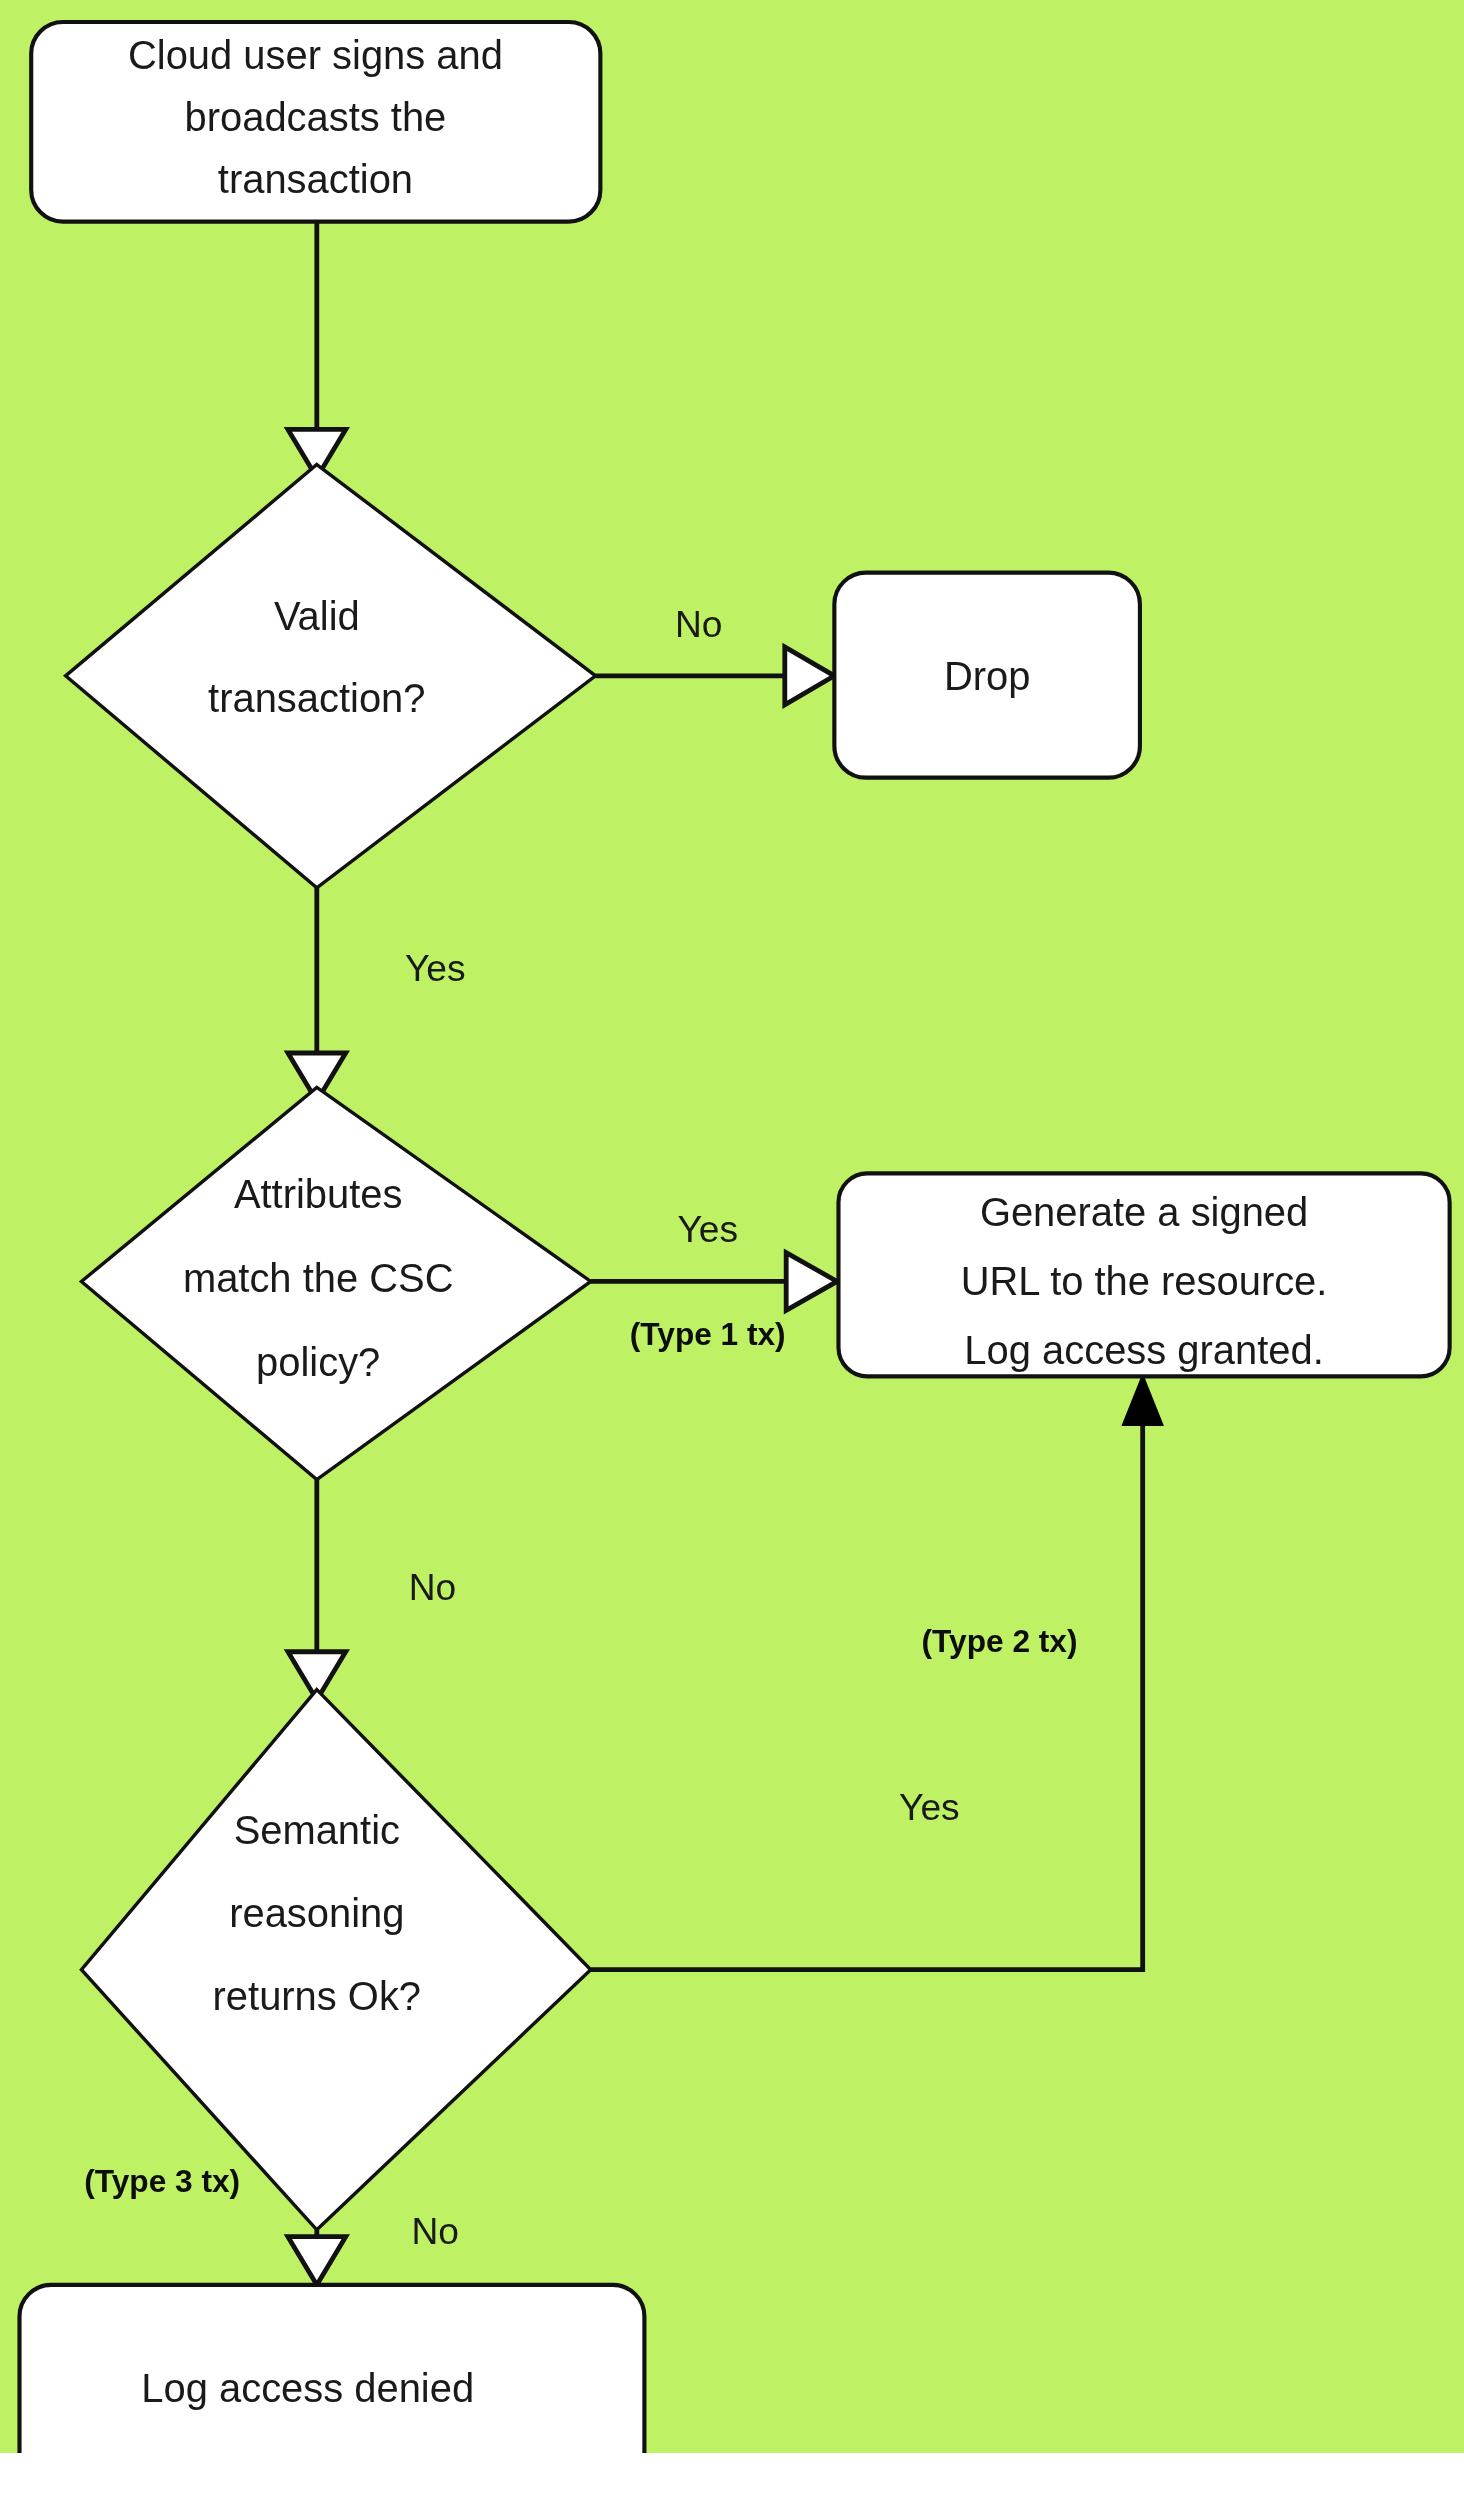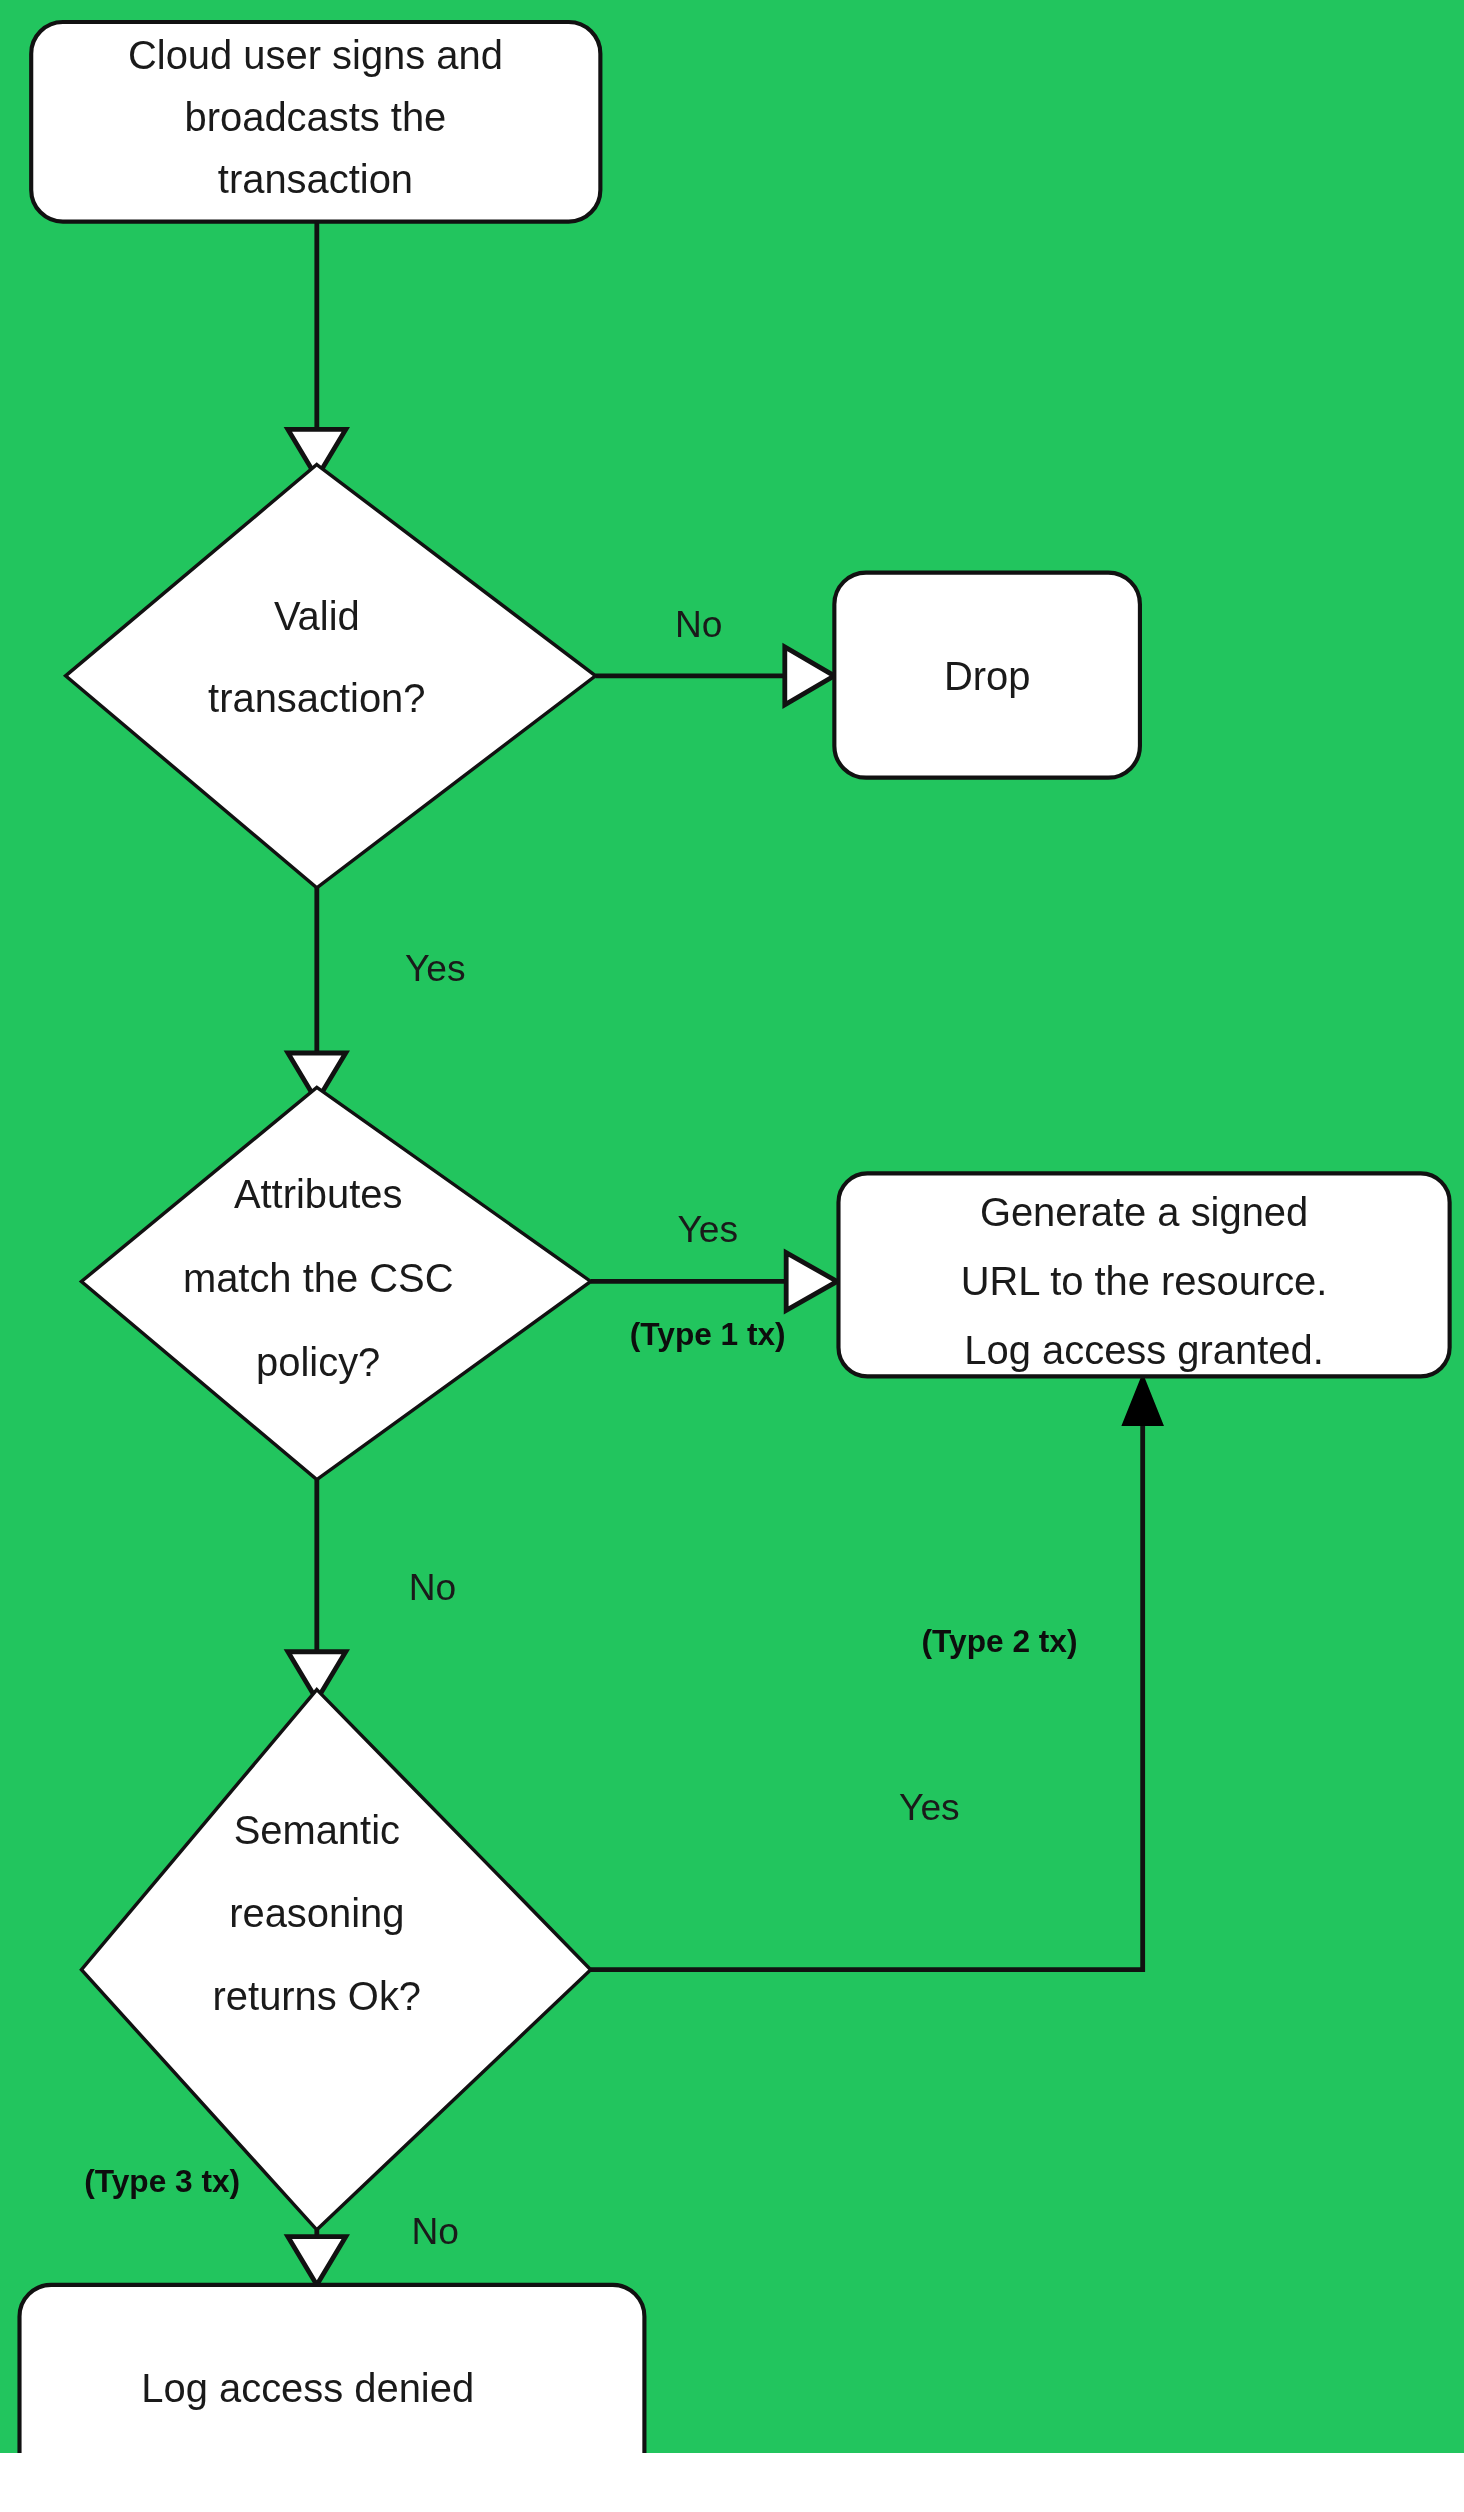--- a/index.html
+++ b/index.html
@@ -4,21 +4,21 @@
 <style>
   html, body {
     margin: 0;
     padding: 0;
     background: #ffffff;
   }
   #canvas {
     position: relative;
     width: 1465px;
     height: 2453px;
-    background: #22c55e;
+    background: #bef264;
     font-family: "Liberation Sans", sans-serif;
     overflow: hidden;
   }
   #flow-svg {
     position: absolute;
     top: 0;
     left: 0;
     width: 1465px;
     height: 2512px;
   }

